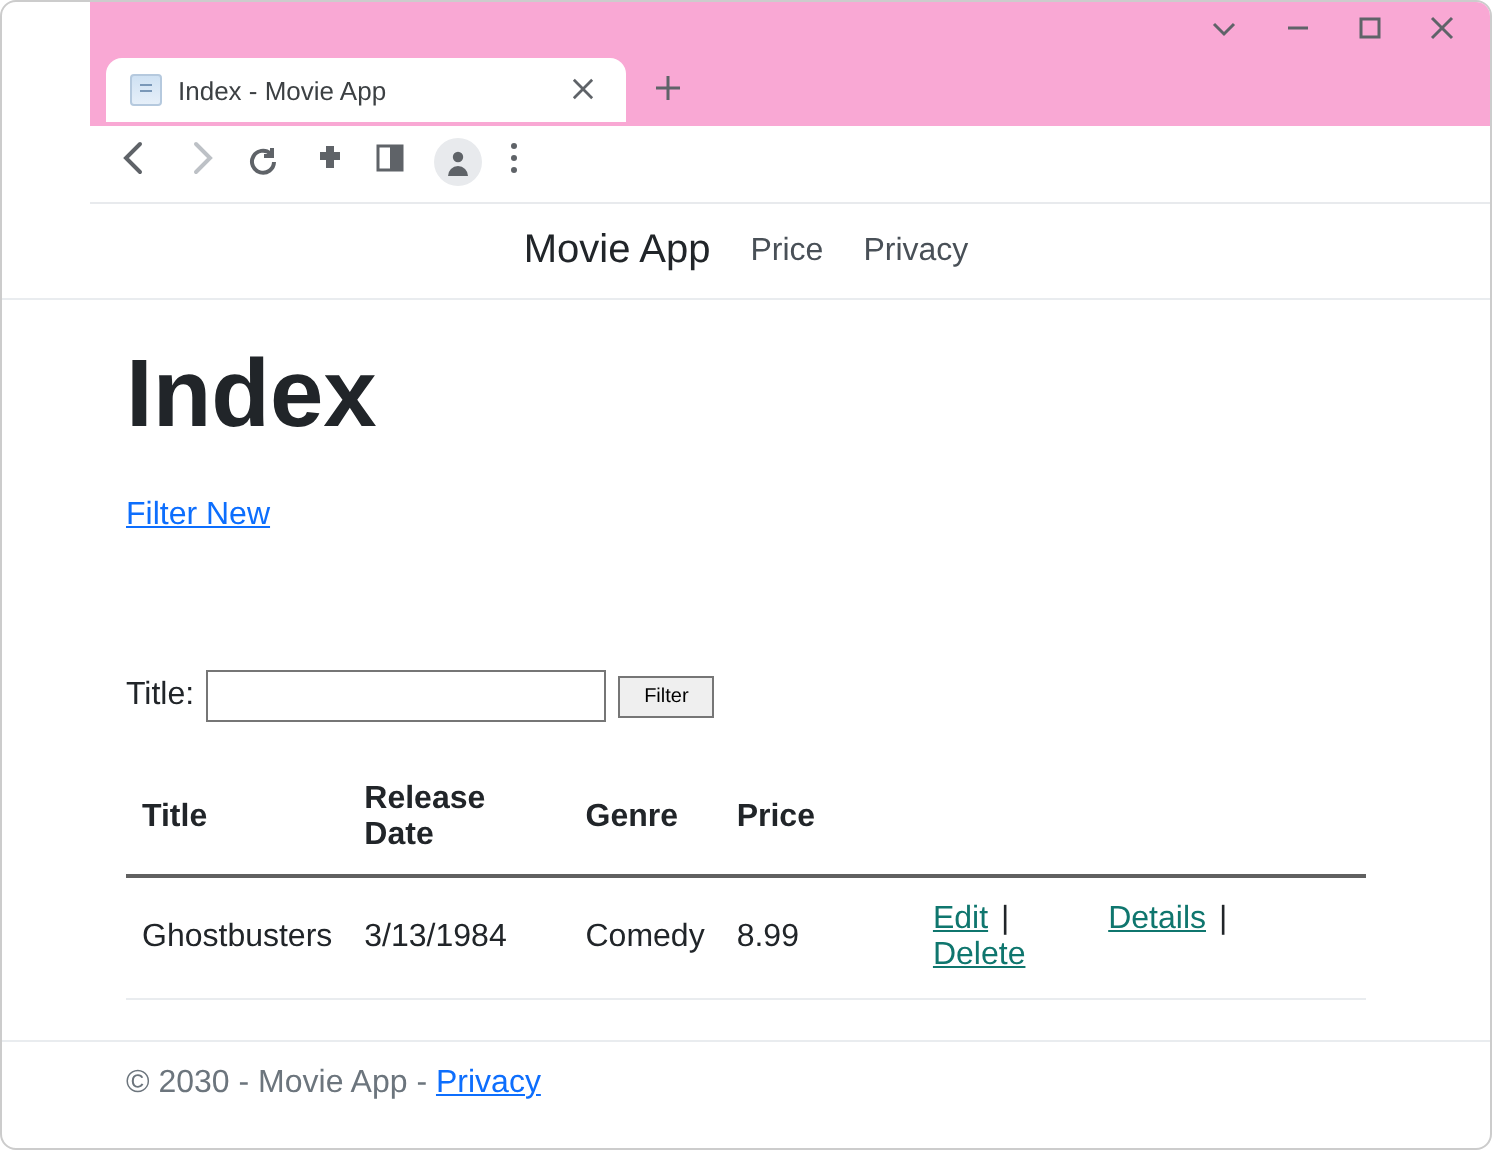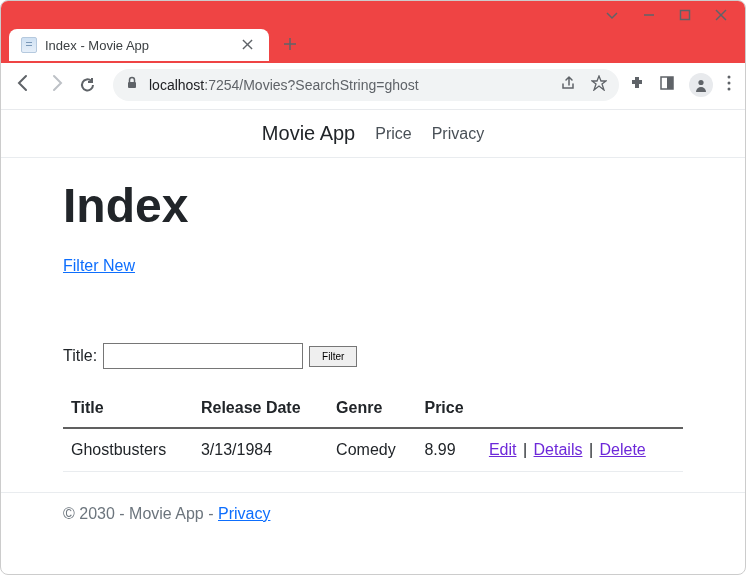--- a/index.html
+++ b/index.html
@@ -6,21 +6,21 @@
     body {
       font-family: 'Segoe UI', Tahoma, sans-serif;
       background: #fff;
       width: 746px;
       height: 575px;
       overflow: hidden;
       border: 1px solid #ccc;
       border-radius: 8px;
     }
     
-    .browser-chrome { background: #ef4444; }
+    .browser-chrome { background: #f9a8d4; margin-left: 44px; }
     .window-controls {
       display: flex;
       justify-content: flex-end;
       gap: 24px;
       padding: 6px 18px 2px;
       color: #5f6368;
     }
     .window-controls span { cursor: default; }
     .tab-bar {
       display: flex;
@@ -124,21 +124,21 @@
       color: #212529;
       padding: 10px 8px;
       border-bottom: 2px solid #606060;
     }
     tbody td {
       padding: 12px 8px;
       font-size: 16px;
       color: #212529;
       border-bottom: 1px solid #e9ecef;
     }
-    .row-actions a { color: #6d28d9; text-decoration: underline; }
+    .row-actions a { color: #0f766e; text-decoration: underline; margin-left: 43px; }
     .row-actions .sep { color: #212529; padding: 0 2px; }
     .footer {
       border-top: 1px solid #e9ecef;
       padding: 12px 62px;
       font-size: 16px;
       color: #6c757d;
     }
     .footer a { color: #0d6efd; text-decoration: underline; }
   </style>
 </head>
@@ -195,43 +195,20 @@
     <div class="nav-btn disabled">
       <svg width="18" height="18" viewBox="0 0 18 18">
           <path d="M6 2 L13 9 L6 16" stroke="#bdc1c6" stroke-width="2" fill="none" stroke-linecap="round"></path>
         </svg>
     </div>
     <div class="nav-btn reload-icon">
       <svg width="18" height="18" viewBox="0 0 18 18">
           <path d="M 14 9 A 5.5 5.5 0 1 1 12.2 4.8" stroke="#5f6368" stroke-width="2" fill="none"></path>
           <path d="M13 2 L13 6 L9 6" stroke="#5f6368" stroke-width="2" fill="none"></path>
         </svg>
-    </div>
-    <div class="addr-bar">
-      <span class="lock-icon">
-        <svg width="14" height="14" viewBox="0 0 14 14">
-            <rect x="3" y="6" width="8" height="6" rx="1" fill="#5f6368"></rect>
-            <path d="M4.5 6 V4 a2.5 2.5 0 0 1 5 0 V6" stroke="#5f6368" stroke-width="1.5" fill="none"></path>
-          </svg>
-      </span>
-      <span class="url">
-        <span class="host">localhost</span><span>:7254/Movies?SearchString=ghost</span>
-      </span>
-      <span class="addr-right">
-        <span>
-          <svg width="16" height="16" viewBox="0 0 16 16">
-              <path d="M2 9 v4 h10 v-4 M5 5 l3 -3 l3 3 M8 2 v8" stroke="#5f6368" stroke-width="1.5" fill="none" stroke-linecap="round"></path>
-            </svg>
-        </span>
-        <span>
-          <svg width="16" height="16" viewBox="0 0 16 16">
-              <path d="M8 1 L10 6 L15 6 L11 9 L13 15 L8 11 L3 15 L5 9 L1 6 L6 6 Z" stroke="#5f6368" stroke-width="1.3" fill="none"></path>
-            </svg>
-        </span>
-      </span>
     </div>
     <div class="toolbar-right">
       <span>
         <svg width="16" height="16" viewBox="0 0 16 16">
             <path d="M6 2 h4 v3 h3 v4 h-3 v4 h-4 v-4 h-3 v-4 h3 z" fill="#5f6368"></path>
           </svg>
       </span>
       <span>
         <svg width="16" height="16" viewBox="0 0 16 16">
             <rect x="2" y="2" width="12" height="12" stroke="#5f6368" stroke-width="1.5" fill="none"></rect>

